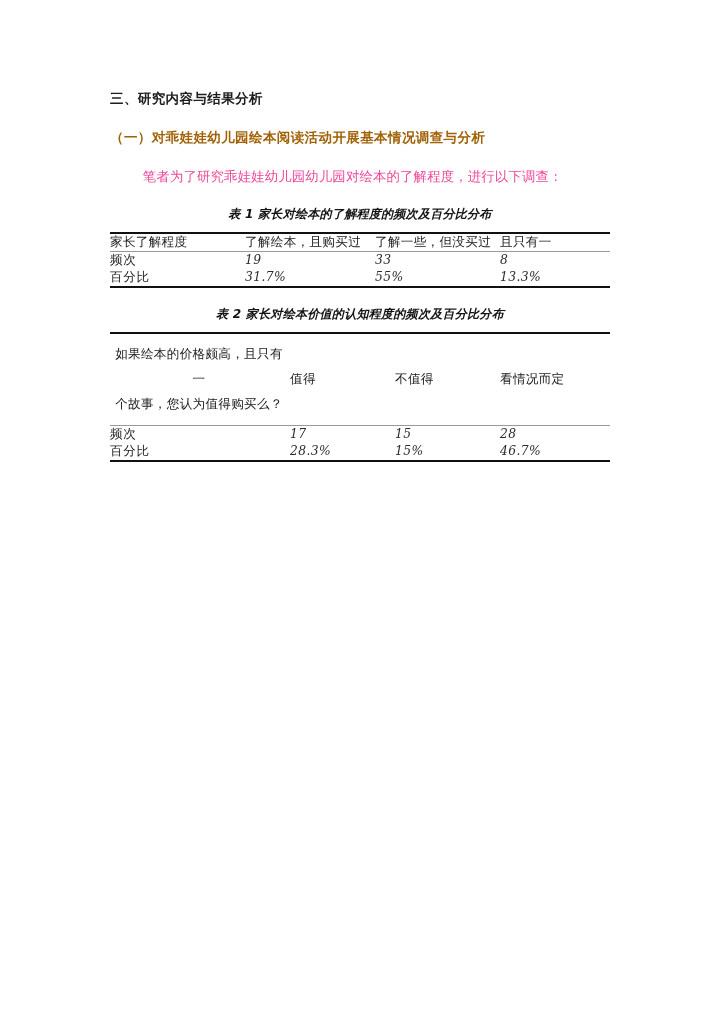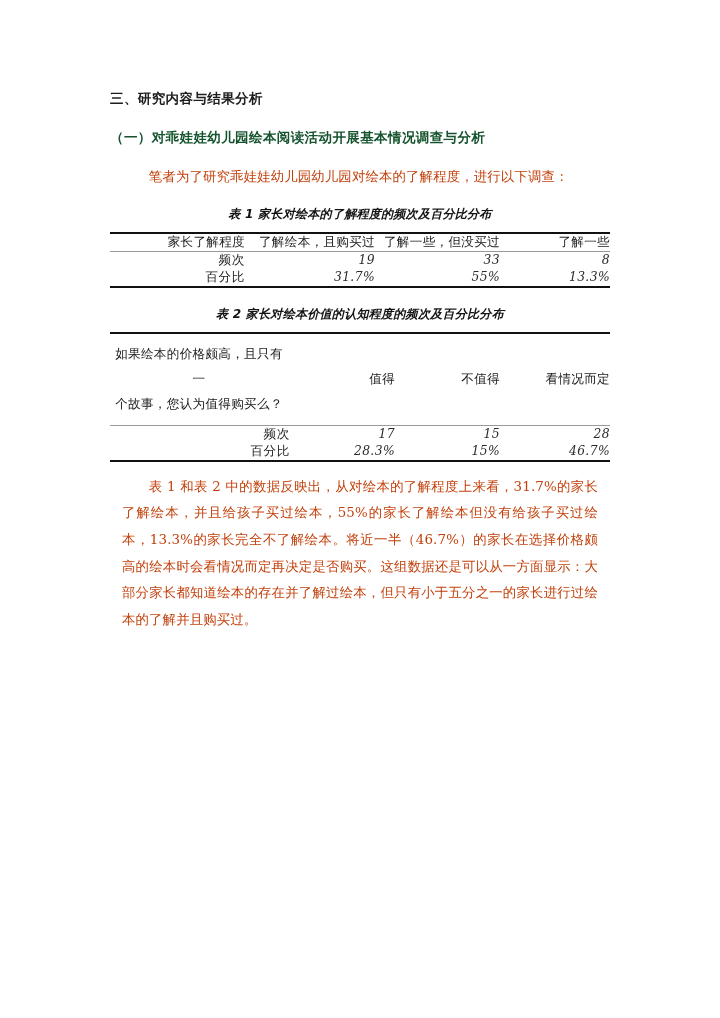--- a/index.html
+++ b/index.html
@@ -31,33 +31,33 @@
     line-height: 1.6;
     letter-spacing: 0.4px;
     margin: 0 0 17px 0;
     color: #1c1c1c;
   }
   .heading-2 {
     font-size: 13.5px;
     line-height: 1.6;
     letter-spacing: 0.4px;
     margin: 0 0 16px 0;
-    color: #14532d;
+    color: #a16207;
   }
 
   
   .para {
     font-size: 13.4px;
     line-height: 26.6px;
     text-align: justify;
     text-justify: inter-ideograph;
     letter-spacing: 0.15px;
-    margin: 12px;
+    margin: 6px;
     text-indent: 2em;
-    color: #c2410c;
+    color: #ec4899;
   }
   .para + .para { margin-top: 2px; }
 
   .lead-para { margin-bottom: 15px; }
 
   
   .table-block { margin: 0 0 6px 0; }
 
   .table-caption {
     font-family: "DejaVu Sans", "Liberation Sans", sans-serif;
@@ -97,52 +97,52 @@
 
   table.data-table th,
   table.data-table td {
     border: none;
     padding: 0;
   }
 
   .thead-row th {
     font-weight: normal;
     font-size: 12.6px;
-    text-align: right;
+    text-align: left;
     padding: 11px 2px 12px 2px;
     letter-spacing: 0.3px;
     color: #1b1b1b;
     vertical-align: middle;
   }
 
   .thead-row th.left-head {
     text-align: center;
     line-height: 25px;
     padding: 7px 4px 9px 2px;
   }
 
   .body-row td {
     font-size: 12.6px;
-    text-align: right;
+    text-align: left;
     padding: 12px 2px 12px 2px;
     letter-spacing: 0.3px;
     color: #222;
   }
   .body-row td.rowlabel {
     letter-spacing: 0.6px;
   }
   .body-row td.num {
     font-family: "DejaVu Serif", "Liberation Serif", serif;
     font-size: 12.3px;
     color: #2b2b2b;
     letter-spacing: 0.4px;
     font-style: italic;
   }
   .t1-after { margin-bottom: 18px; }
-  .t2-after { margin-bottom: 8px; }
+  .t2-after { margin-bottom: 28px; }
 
   
   col.c1 { width: 27%; }
   col.c2 { width: 26%; }
   col.c3 { width: 25%; }
   col.c4 { width: 22%; }
 
   col.d1 { width: 36%; }
   col.d2 { width: 21%; }
   col.d3 { width: 21%; }
@@ -173,21 +173,21 @@
       <tbody>
         <tr class="rule-top">
           <td colspan="4">
               <div class="thick-rule"></div>
             </td>
         </tr>
         <tr class="thead-row">
           <th>家长了解程度</th>
           <th>了解绘本，且购买过</th>
           <th>了解一些，但没买过</th>
-          <th>了解一些</th>
+          <th>且只有一</th>
         </tr>
         <tr class="rule-mid">
           <td colspan="4">
               <div class="thin-rule"></div>
             </td>
         </tr>
         <tr class="body-row">
           <td class="rowlabel">频次</td>
           <td class="num">19</td>
           <td class="num">33</td>
@@ -253,16 +253,15 @@
         </tr>
         <tr class="rule-bottom">
           <td colspan="4">
               <div class="thick-rule"></div>
             </td>
         </tr>
       </tbody>
     </table>
   </div>
 
-  <p class="para">表 1 和表 2 中的数据反映出，从对绘本的了解程度上来看，31.7%的家长了解绘本，并且给孩子买过绘本，55%的家长了解绘本但没有给孩子买过绘本，13.3%的家长完全不了解绘本。将近一半（46.7%）的家长在选择价格颇高的绘本时会看情况而定再决定是否购买。这组数据还是可以从一方面显示：大部分家长都知道绘本的存在并了解过绘本，但只有小于五分之一的家长进行过绘本的了解并且购买过。</p>
 
 
 </div>
 
 </body></html>

